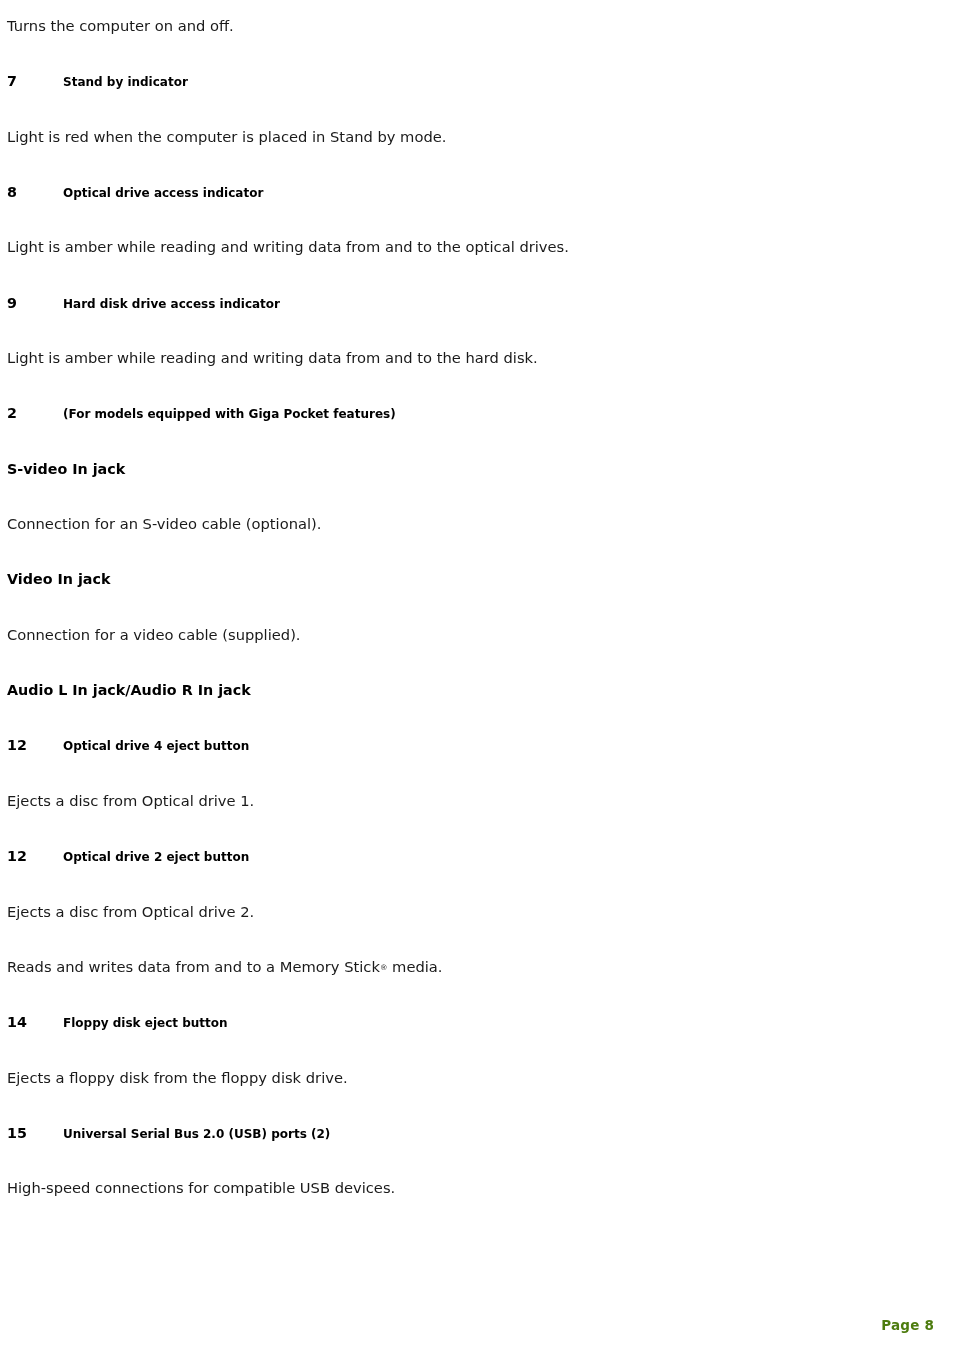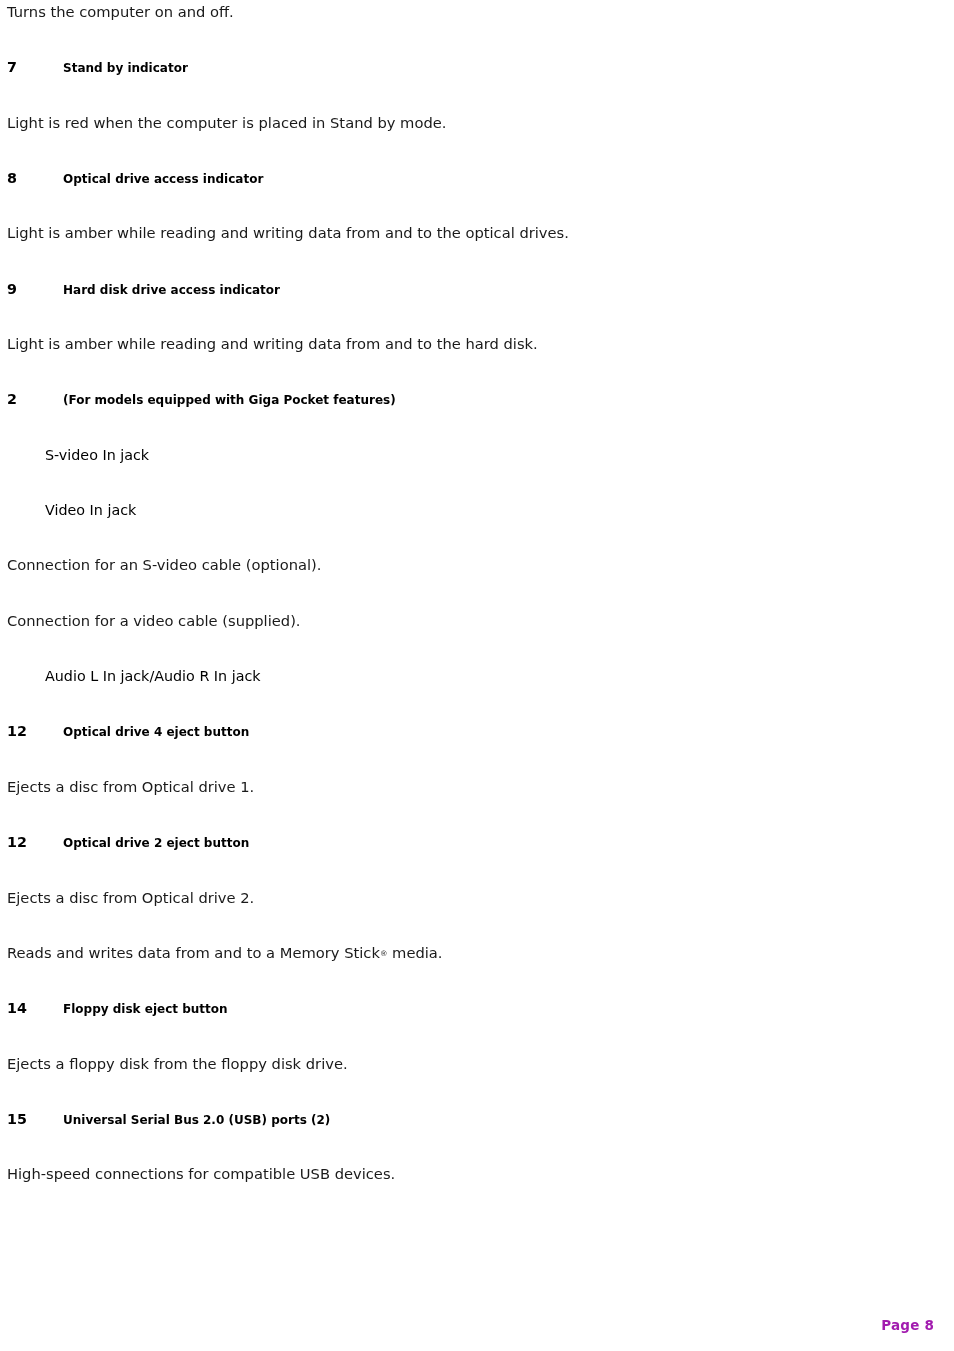--- a/index.html
+++ b/index.html
@@ -24,21 +24,21 @@
     position: absolute;
     left: 7px;
     top: 0px;
     width: 900px;
   }
   
   .block {
     height: 55.35px;
     display: flex;
     align-items: flex-start;
-    padding-top: 5px;
+    padding-top: 19px;
     box-sizing: border-box;
   }
   .para {
     font-size: 14.7px;
     font-weight: normal;
     line-height: 1;
     color: #1a1a1a;
     white-space: nowrap;
   }
   .heading-row {
@@ -55,37 +55,36 @@
     white-space: nowrap;
   }
   .htext {
     font-size: 12px;
     font-weight: bold;
     color: #000000;
     white-space: nowrap;
   }
   .subheading {
     font-size: 14.3px;
-    font-weight: normal;
+    font-weight: bold;
     color: #000000;
     line-height: 1;
     white-space: nowrap;
-    margin-left: 38px;
   }
   .reg {
     font-size: 7.5px;
     vertical-align: 2px;
   }
   .footer {
     position: absolute;
     right: 20px;
     bottom: 18px;
     font-size: 13.5px;
     font-weight: bold;
-    color: #a21caf;
+    color: #4d7c0f;
     letter-spacing: 0.2px;
   }
 </style>
 </head>
 <body>
 
 <div class="page">
   <div class="content" id="body-content">
       <div class="block">
         <div class="para">Turns the computer on and off.</div>
@@ -120,24 +119,24 @@
       <div class="block">
         <div class="heading-row">
           <span class="num">2</span>
           <span class="htext">(For models equipped with Giga Pocket features)</span>
         </div>
       </div>
       <div class="block">
         <div class="subheading">S-video In jack</div>
       </div>
       <div class="block">
-        <div class="subheading">Video In jack</div>
+        <div class="para">Connection for an S-video cable (optional).</div>
       </div>
       <div class="block">
-        <div class="para">Connection for an S-video cable (optional).</div>
+        <div class="subheading">Video In jack</div>
       </div>
       <div class="block">
         <div class="para">Connection for a video cable (supplied).</div>
       </div>
       <div class="block">
         <div class="subheading">Audio L In jack/Audio R In jack</div>
       </div>
       <div class="block">
         <div class="heading-row">
           <span class="num">12</span>

